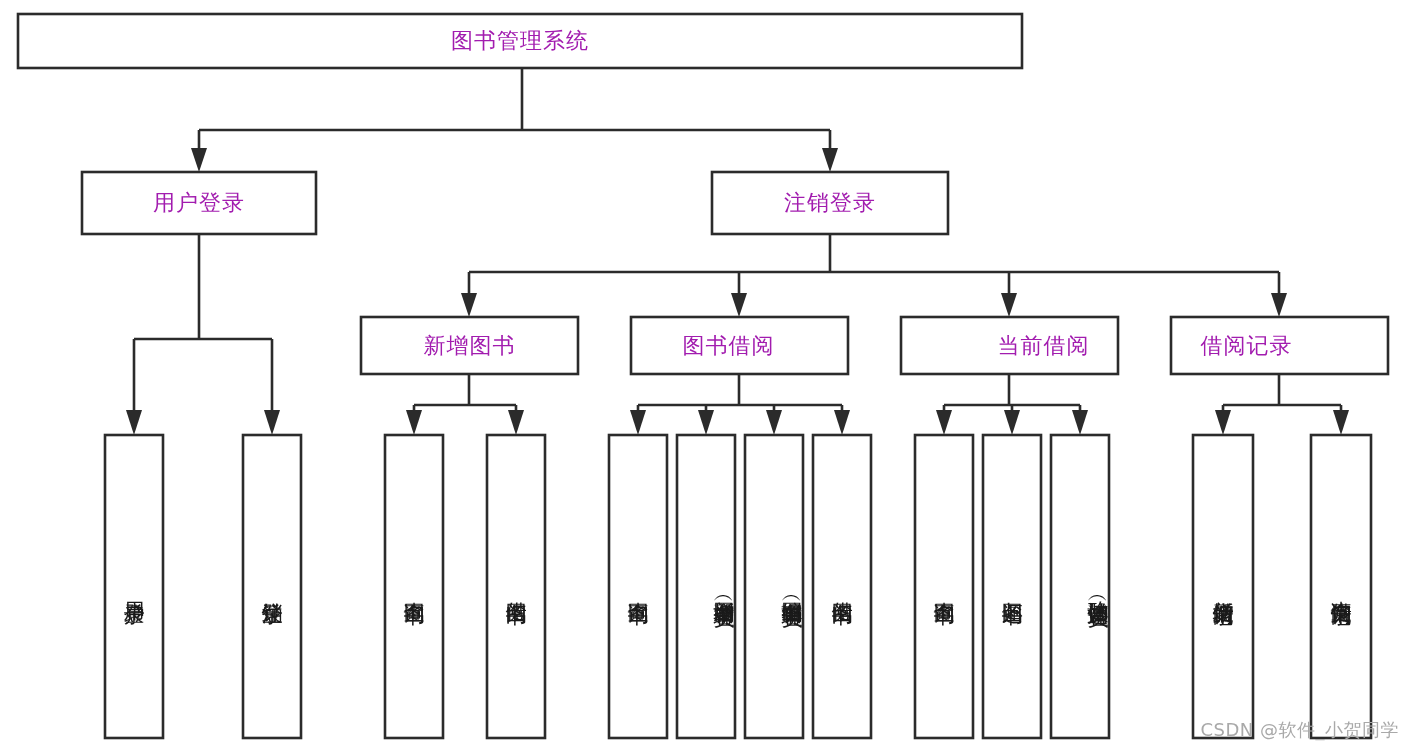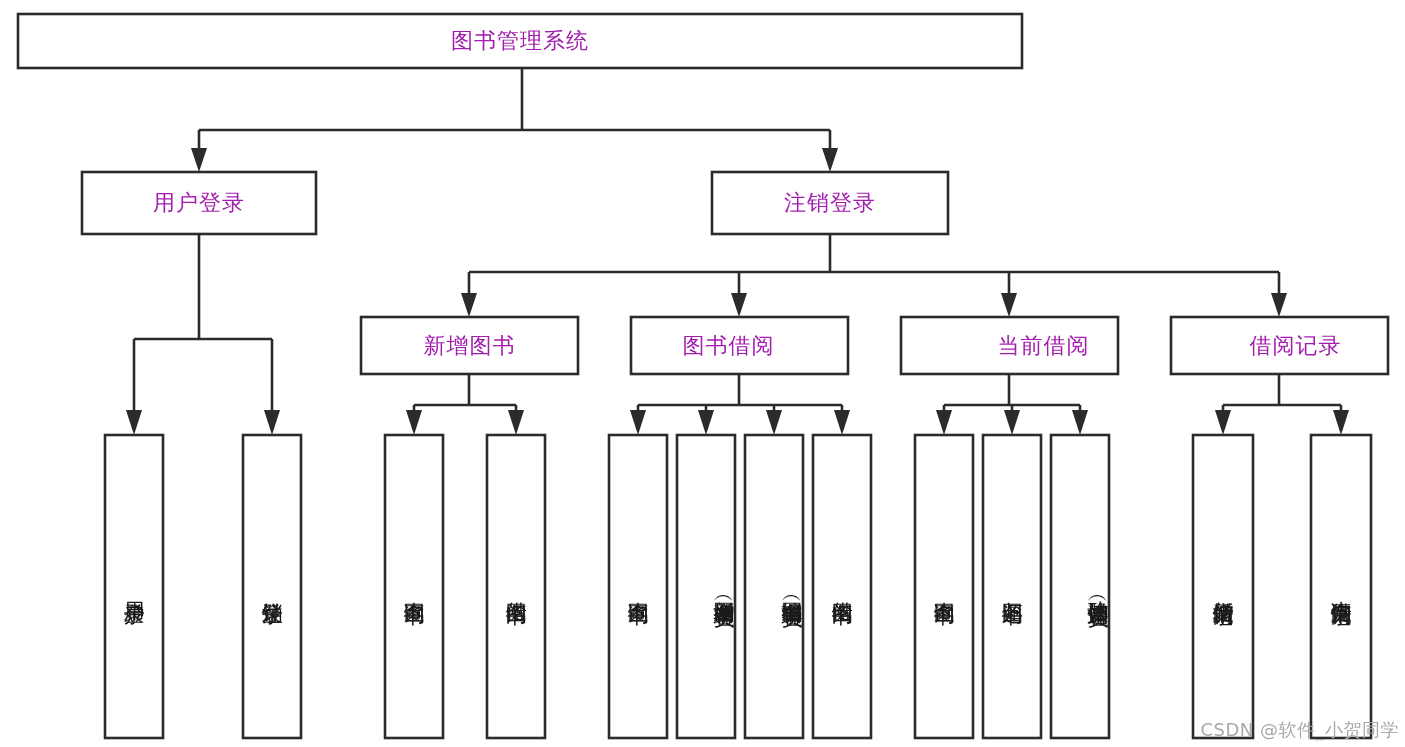--- a/index.html
+++ b/index.html
@@ -135,21 +135,21 @@
   </svg>
 
   <div class="htext" style="left:18px;top:14px;width:1004px;height:54px;">图书管理系统</div>
 
   <div class="htext" style="left:82px;top:172px;width:234px;height:62px;">用户登录</div>
   <div class="htext" style="left:712px;top:172px;width:236px;height:62px;">注销登录</div>
 
   <div class="htext" style="left:361px;top:317px;width:217px;height:57px;">新增图书</div>
   <div class="htext" style="left:631px;top:317px;width:195px;height:57px;">图书借阅</div>
   <div class="htext" style="left:901px;top:317px;width:217px;height:57px;margin-left:34px;">当前借阅</div>
-  <div class="htext" style="left:1193px;top:317px;width:205px;height:57px;">借阅记录</div>
+  <div class="htext" style="left:1144px;top:317px;width:205px;height:57px;">借阅记录</div>
 
   <div class="vtext center-start" style="left:105px;top:435px;width:58px;height:303px;">用户登录</div>
   <div class="vtext center-start" style="left:243px;top:435px;width:58px;height:303px;">注销登录</div>
 
   <div class="vtext center-start" style="left:385px;top:435px;width:58px;height:303px;">查询图书</div>
   <div class="vtext center-start" style="left:487px;top:435px;width:58px;height:303px;">借阅图书</div>
 
   <div class="vtext center-start" style="left:609px;top:435px;width:58px;height:303px;">查询图书</div>
   <div class="vtext" style="left:677px;top:441px;width:58px;height:295px;">新增图书（管理员）</div>
   <div class="vtext" style="left:745px;top:441px;width:58px;height:295px;">编辑图书（管理员）</div>

